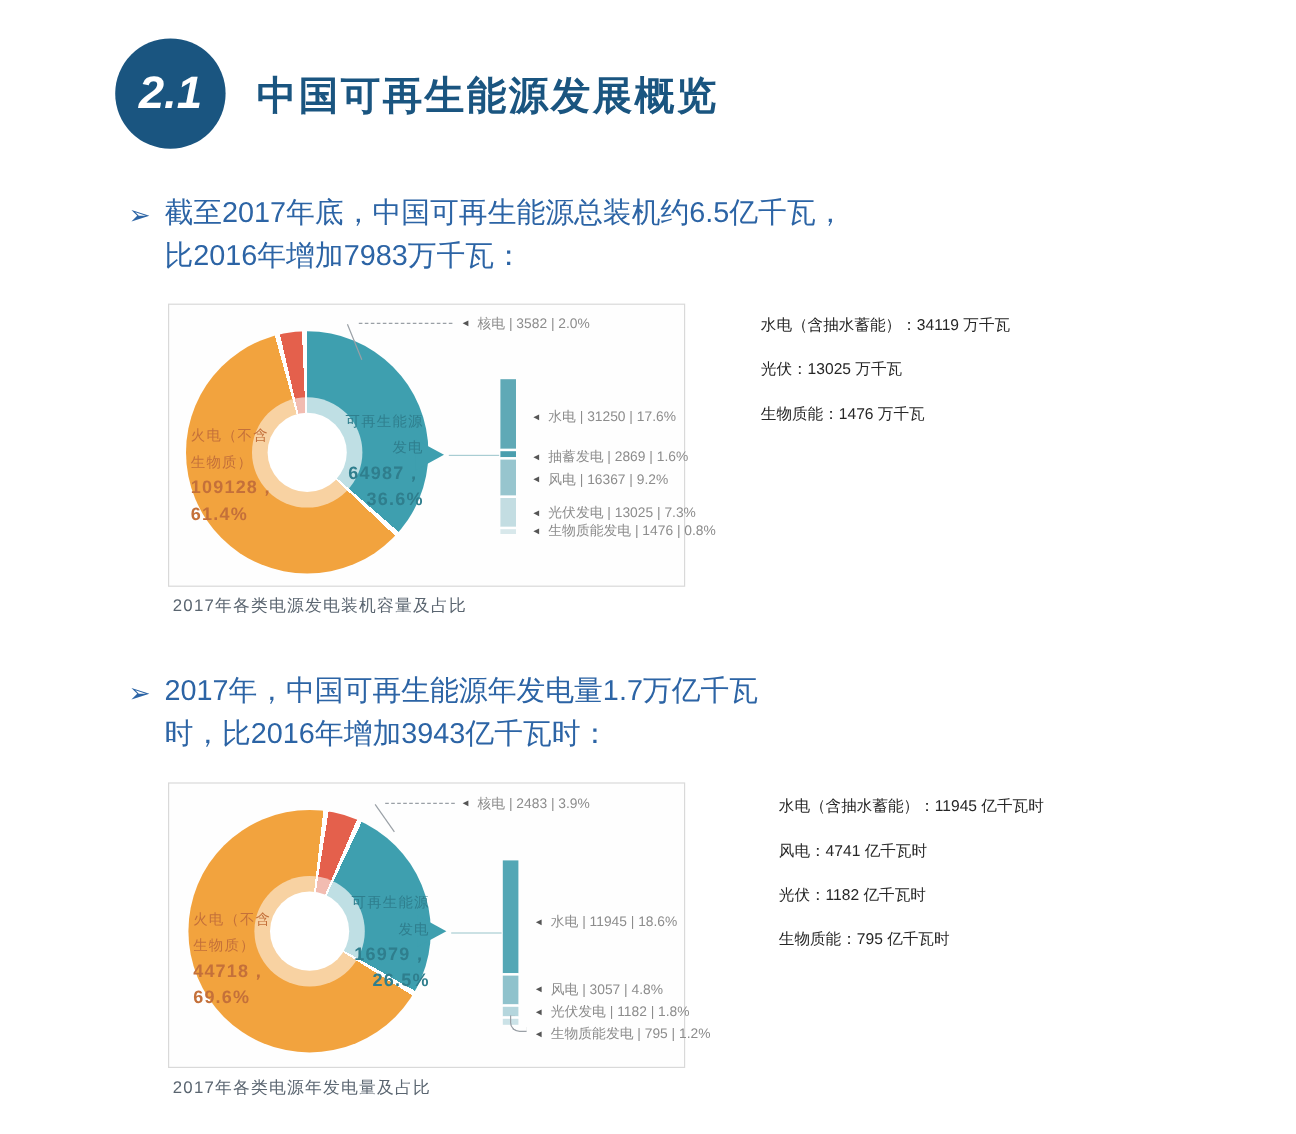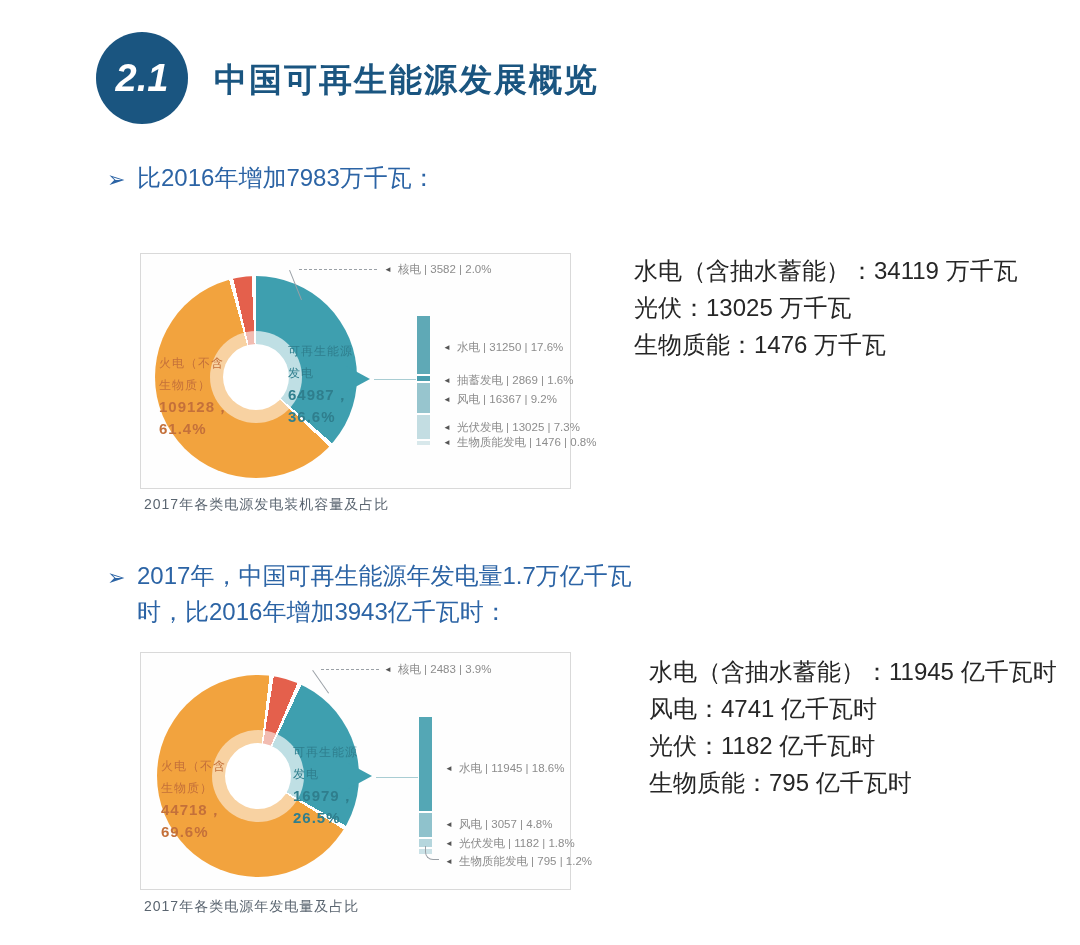--- a/index.html
+++ b/index.html
@@ -50,21 +50,21 @@
   .tip { position:absolute; width:0; height:0;
          border-top:13px solid transparent; border-bottom:13px solid transparent;
          border-left:24px solid #3E9FAF; }
   .t1 { left:205px; top:112px; }
   .t2 { left:207px; top:110px; }
 
   
   .dlabel { position:absolute; font-size:12px; line-height:22px; letter-spacing:1px; }
   .dlabel .num { font-size:15px; font-weight:bold; }
   .thermal { color:#C4703A; }
-  .renew { color:#2F7E8D; }
+  .renew { color:#2F7E8D;text-align:right; }
   .th1 { left:18px; top:98px; }
   .re1 { left:147px; top:86px; }
   .th2 { left:20px; top:102px; }
   .re2 { left:152px; top:88px; }
 
   
   .vbar { position:absolute; width:13px; display:flex; flex-direction:column; }
   .vbar1 { left:276px; top:62px; }
   .vbar2 { left:278px; top:64px; }
   .seg { width:100%; }
@@ -79,35 +79,36 @@
   .lead-h { position:absolute; border-top:1px solid #A9CDD3; }
   .lead-dash { position:absolute; border-top:1px dashed #9aa0a6; }
   .lead-diag { position:absolute; border-top:1px solid #9aa0a6; transform-origin:left top; }
   .lead-curve { position:absolute; border-left:1px solid #9aa0a6; border-bottom:1px solid #9aa0a6;
                 border-bottom-left-radius:8px; }
 
   
   .caption { position:absolute; left:144px; font-size:14px; color:#5A6570; letter-spacing:1px; }
   .cap1 { top:496px; }
   .cap2 { top:898px; }
-  .side { position:absolute; left:634px; font-size:24px; color:#262626; line-height:37px; }
+  .side { position:absolute; left:634px; font-size:13px; color:#262626; line-height:37px; }
   .s1 { top:252px; }
   .s2 { top:653px;margin-left:15px; }
 </style>
 </head>
 <body>
 
 <div class="page">
 
   <div class="badge">2.1</div>
   <h1 class="page-title">中国可再生能源发展概览</h1>
 
   <div class="bullet b1">
     <span class="bmark">➢</span>
     <div>
+      <div>截至2017年底，中国可再生能源总装机约6.5亿千瓦，</div>
       <div>比2016年增加7983万千瓦：</div>
     </div>
   </div>
 
   <div class="chartbox" id="cb1">
     <div class="donut d1">
       <div class="donut-mid d1m"></div>
       <div class="donut-hole"></div>
     </div>
     <div class="tip t1"></div>

